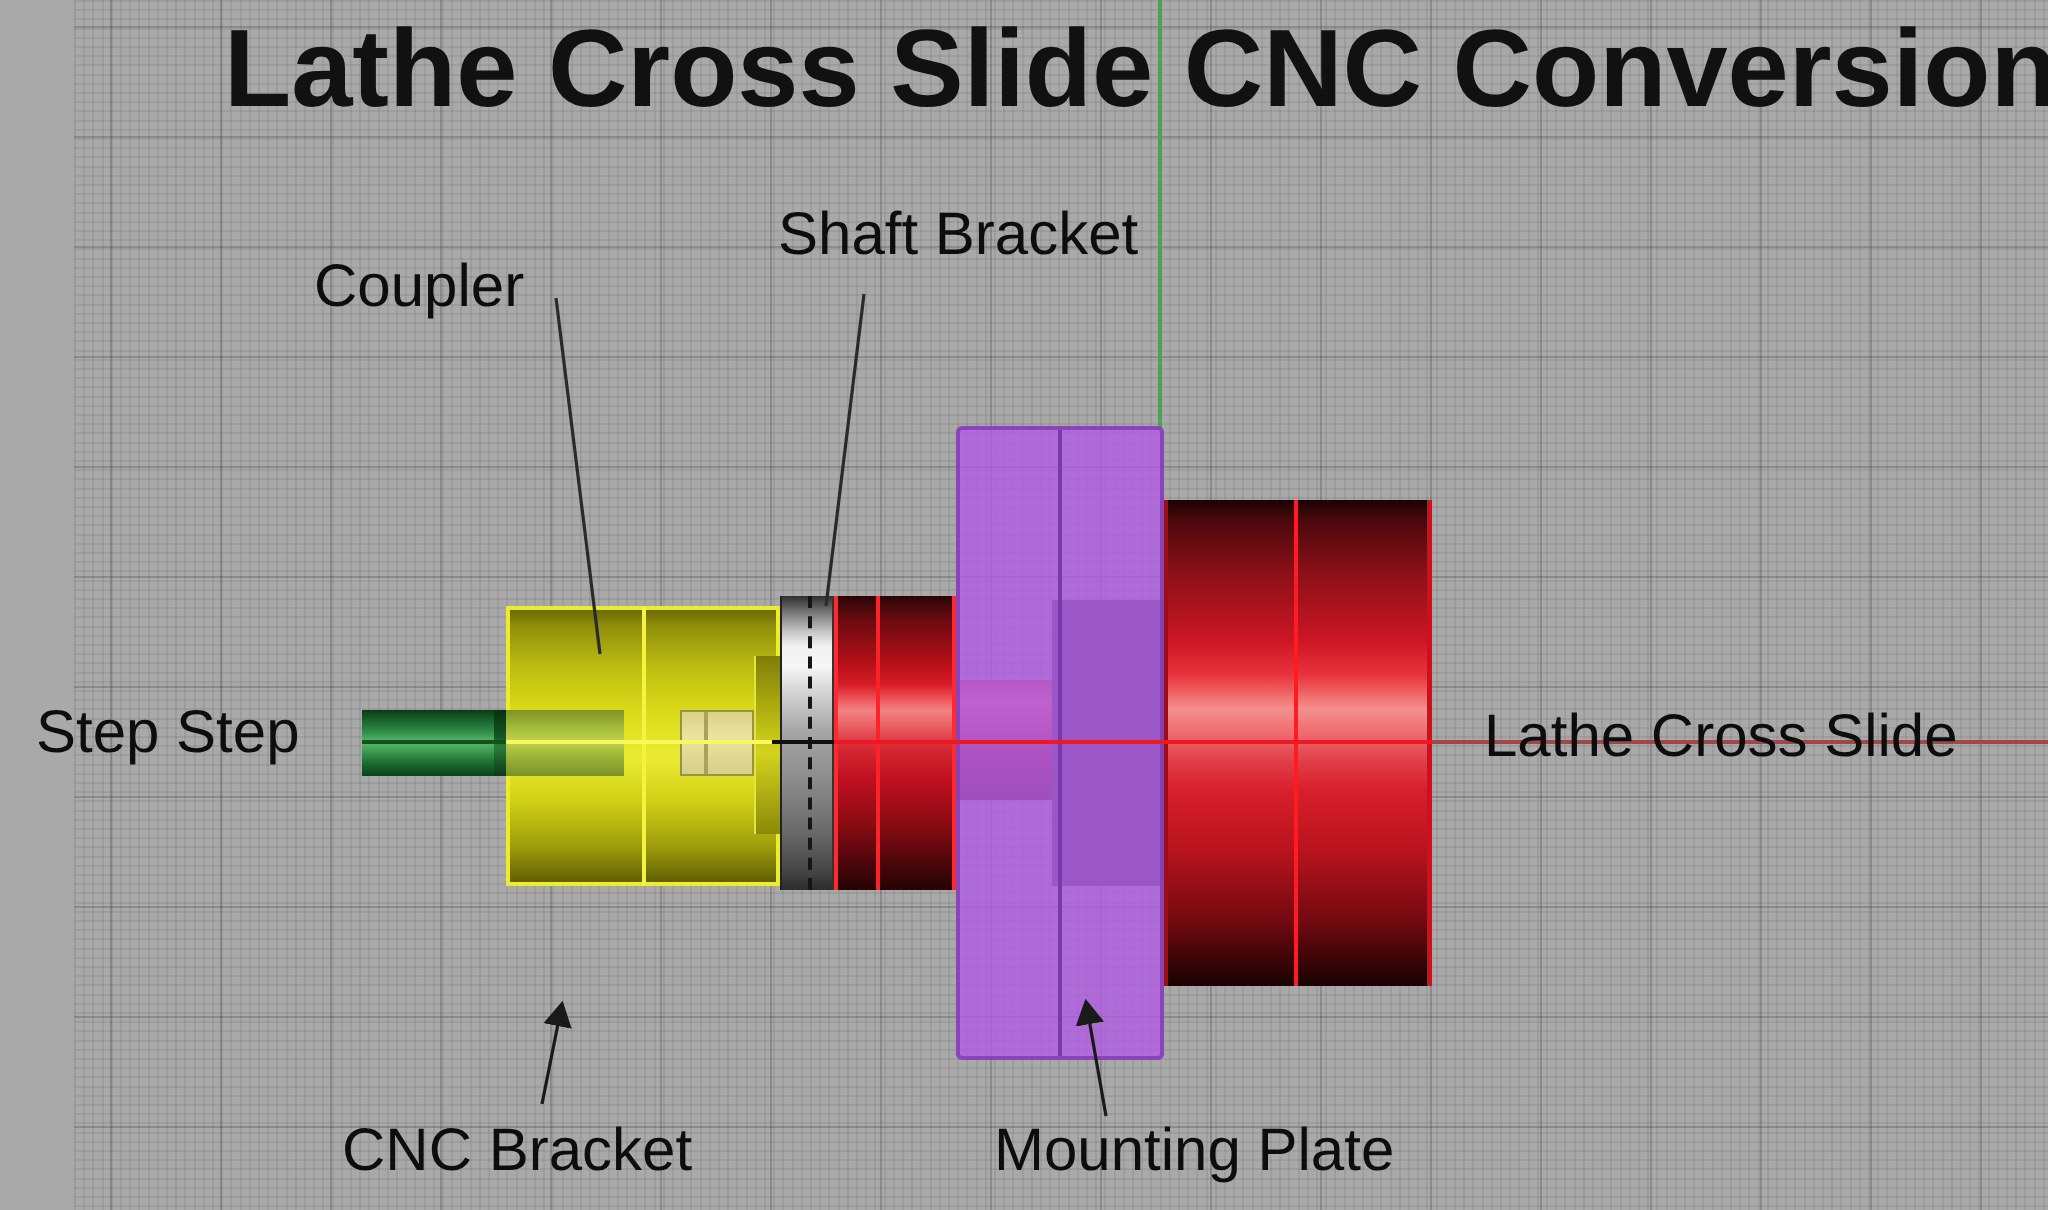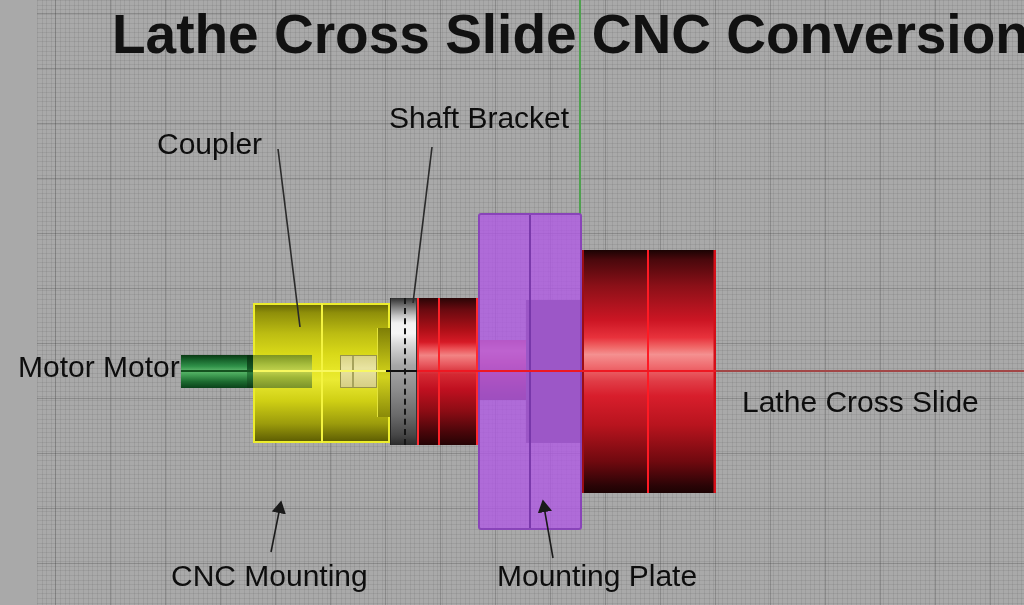--- a/index.html
+++ b/index.html
@@ -85,21 +85,21 @@
   .cl-yellow{left:253px;width:133px;background:#f8f860;}
   .cl-black{left:386px;width:31px;background:#101010;}
   .cl-red{left:417px;width:299px;background:#ee1822;}
   .cl-muted{left:716px;width:308px;background:#a24747;}
   
   .label{position:absolute;color:#0d0d0d;font-size:30px;line-height:1.1;white-space:nowrap;}
   #title{left:112px;top:4px;font-size:55px;color:#111;font-weight:bold;}
   #lbl-coupler{left:157px;top:109px;margin-top:18px;}
   #lbl-shaft-adapter{left:389px;top:101px;}
   #lbl-step-motor{left:18px;top:350px;}
-  #lbl-lathe-cross-slide{left:742px;top:352px;margin-top:33px;}
+  #lbl-lathe-cross-slide{left:742px;top:352px;}
   #lbl-cnc-bracket{left:171px;top:559px;}
   #lbl-mounting-plate{left:497px;top:559px;}
   svg.leaders{position:absolute;left:0;top:0;width:1024px;height:605px;pointer-events:none;}
 </style>
 </head>
 <body>
 
 <div id="stage">
 
   <div class="grid"></div>
@@ -153,18 +153,18 @@
     </defs>
     <line x1="278" y1="149" x2="300" y2="327" stroke="#2a2a2a" stroke-width="1.6"></line>
     <line x1="432" y1="147" x2="413" y2="303" stroke="#2a2a2a" stroke-width="1.6"></line>
     <line x1="271" y1="552" x2="281" y2="502" stroke="#1a1a1a" stroke-width="1.6" marker-end="url(#arrow)"></line>
     <line x1="553" y1="558" x2="543" y2="501" stroke="#1a1a1a" stroke-width="1.6" marker-end="url(#arrow)"></line>
   </svg>
 
   <div class="label" id="title">Lathe Cross Slide CNC Conversion</div>
   <div class="label" id="lbl-coupler">Coupler</div>
   <div class="label" id="lbl-shaft-adapter">Shaft Bracket</div>
-  <div class="label" id="lbl-step-motor">Motor Motor</div>
+  <div class="label" id="lbl-step-motor">Step Step</div>
   <div class="label" id="lbl-lathe-cross-slide">Lathe Cross Slide</div>
-  <div class="label" id="lbl-cnc-bracket">CNC Mounting</div>
+  <div class="label" id="lbl-cnc-bracket">CNC Bracket</div>
   <div class="label" id="lbl-mounting-plate">Mounting Plate</div>
 
 </div>
 
 </body></html>

